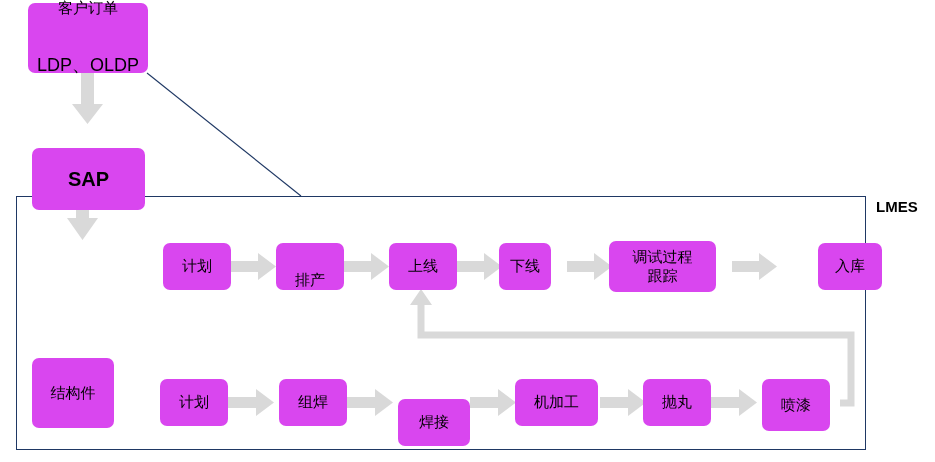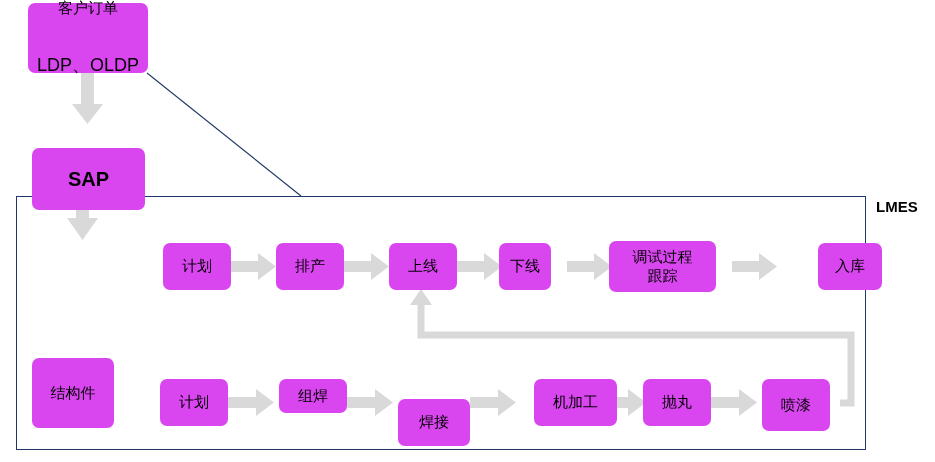--- a/index.html
+++ b/index.html
@@ -136,21 +136,21 @@
 
   <div class="node node-sap" style="left:32px; top:128px; width:113px; height:62px;margin-top:20px;">
     <span class="lbl">SAP</span>
   </div>
 
 
   <div class="node node-std" style="left:163px; top:243px; width:68px; height:47px;">
     <span class="lbl">计划</span>
   </div>
 
-  <div class="node node-std" style="left:276px; top:243px; width:68px; height:47px;">
+  <div class="node node-std" style="left:276px; top:243px; width:68px; height:47px;align-items:flex-end;">
     <span class="lbl">排产</span>
   </div>
 
   <div class="node node-std" style="left:389px; top:227px; width:68px; height:47px;margin-top:16px;">
     <span class="lbl">上线</span>
   </div>
 
   <div class="node node-std" style="left:499px; top:243px; width:52px; height:47px;">
     <span class="lbl">下线</span>
   </div>
@@ -165,29 +165,29 @@
   </div>
 
   <div class="node node-std" style="left:32px; top:358px; width:82px; height:70px;">
     <span class="lbl">结构件</span>
   </div>
 
   <div class="node node-std" style="left:160px; top:379px; width:68px; height:47px;">
     <span class="lbl">计划</span>
   </div>
 
-  <div class="node node-std" style="left:279px; top:379px; width:68px; height:34px;">
+  <div class="node node-std" style="left:279px; top:379px; width:68px; height:47px;">
     <span class="lbl">组焊</span>
   </div>
 
   <div class="node node-std" style="left:398px; top:379px; width:72px; height:47px;margin-top:20px;">
     <span class="lbl">焊接</span>
   </div>
 
-  <div class="node node-std" style="left:534px; top:379px; width:83px; height:47px;">
+  <div class="node node-std" style="left:515px; top:379px; width:83px; height:47px;">
     <span class="lbl">机加工</span>
   </div>
 
   <div class="node node-std" style="left:643px; top:379px; width:68px; height:47px;">
     <span class="lbl">抛丸</span>
   </div>
 
   <div class="node node-std" style="left:762px; top:379px; width:68px; height:52px;">
     <span class="lbl">喷漆</span>
   </div>

